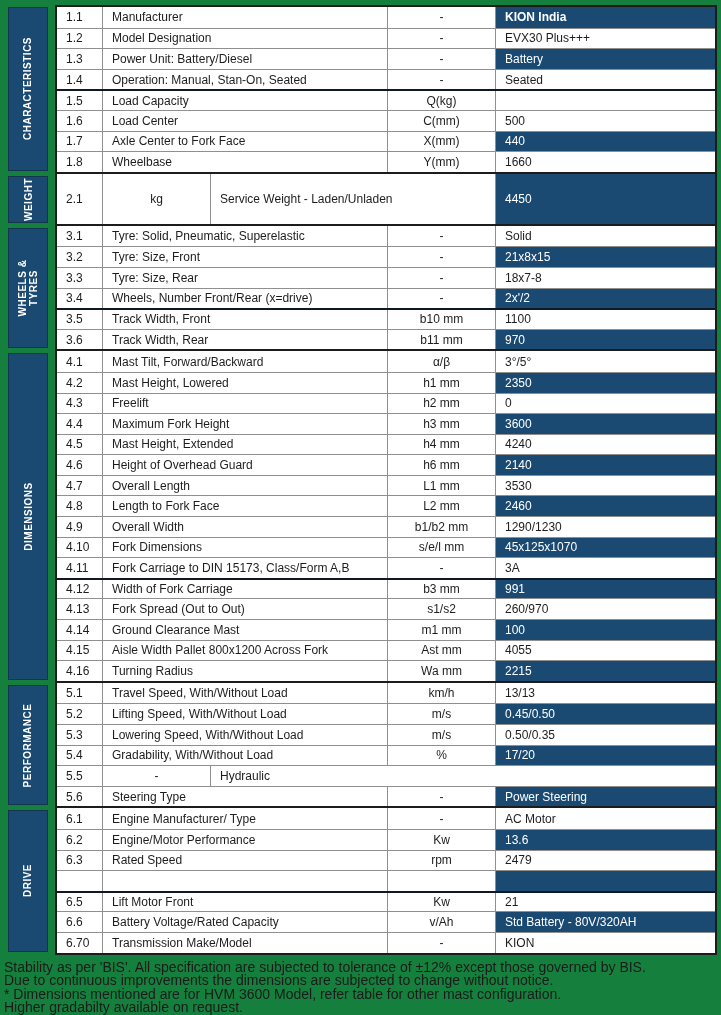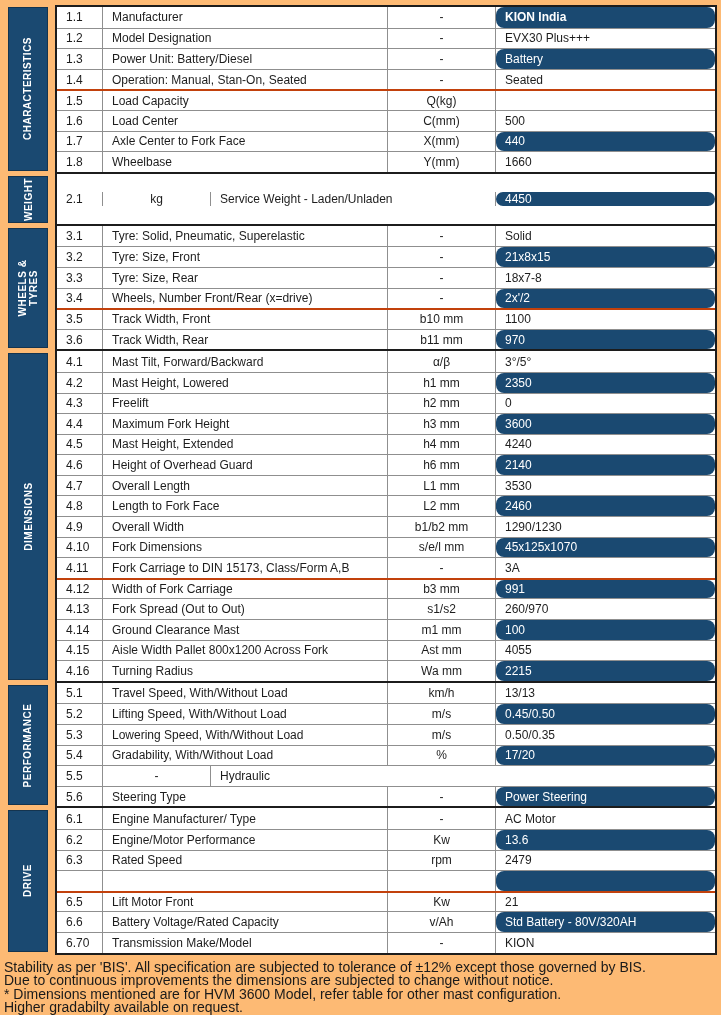--- a/index.html
+++ b/index.html
@@ -2,21 +2,21 @@
 <html><head>
 <meta charset="utf-8">
 <style>
   html,body{margin:0;padding:0;}
   body{
     width:721px;height:1015px;background:#ffffff;
     font-family:"Liberation Sans", sans-serif;
     -webkit-font-smoothing:antialiased;
     overflow:hidden;
   }
-  .page{position:relative;width:721px;height:1015px;background:#fdba74;}
+  .page{position:relative;width:721px;height:1015px;background:#15803d;}
   .table-wrap{position:absolute;left:8px;top:5px;width:709px;}
   .section{display:flex;align-items:stretch;}
   .side{flex:0 0 47px;width:47px;position:relative;}
   .sideblock{
     position:absolute;left:0;top:2px;bottom:3px;width:38px;
     background:#1A4971;border:1px solid #14344F;
     display:flex;align-items:center;justify-content:center;
   }
   .vlabel{
     transform:rotate(-90deg);
@@ -24,28 +24,28 @@
     letter-spacing:0.5px;white-space:pre;text-align:center;line-height:11px;
   }
   .rowsbox{flex:1;border:2px solid #1c1c1c;background:#fff;box-sizing:border-box;}
   .section:not(:first-child) .rowsbox{border-top:none;}
   .row{
     display:flex;align-items:stretch;height:20.6px;
     border-top:1px solid #8f8f8f;box-sizing:border-box;
     font-size:12px;color:#1d1d1d;
   }
   .row:first-child{border-top:none;}
-  .row.thick{border-top:2px solid #c2410c;}
-  .row.tall{height:50px;align-items:center;}
+  .row.thick{border-top:2px solid #0f172a;}
+  .row.tall{height:50px;}
   .cell{display:flex;align-items:center;box-sizing:border-box;overflow:hidden;white-space:nowrap;}
   .cn{flex:0 0 46px;padding-left:9px;border-right:1px solid #8f8f8f;}
   .cd{flex:0 0 285px;padding-left:9px;border-right:1px solid #8f8f8f;}
   .cu{flex:0 0 108px;justify-content:center;text-align:center;border-right:1px solid #8f8f8f;}
   .cv{flex:1;padding-left:9px;}
-  .cv.dark{background:#1A4971;color:#ffffff;border-radius:8px;}
+  .cv.dark{background:#1A4971;color:#ffffff;}
   .cv.bold{font-weight:bold;}
   .footer{
     position:absolute;left:4px;top:961px;width:713px;
     font-size:14px;line-height:13.4px;color:#1a1a1a;
   }
 </style>
 </head>
 <body>
 
 <div class="page">

